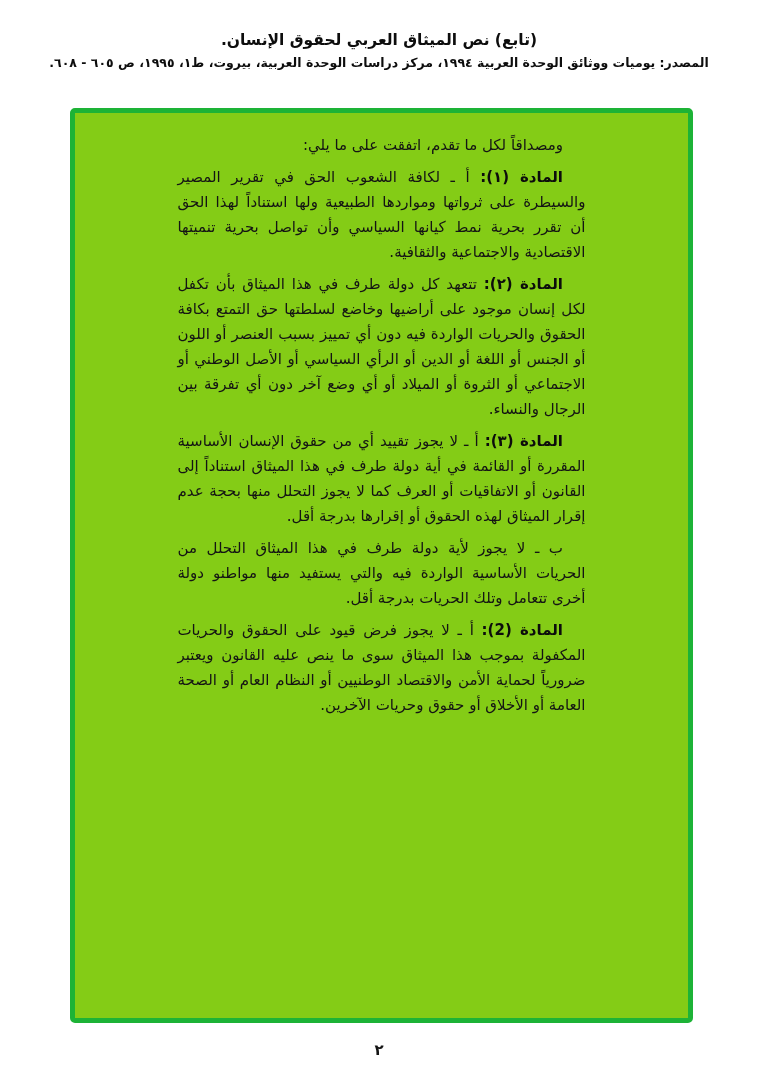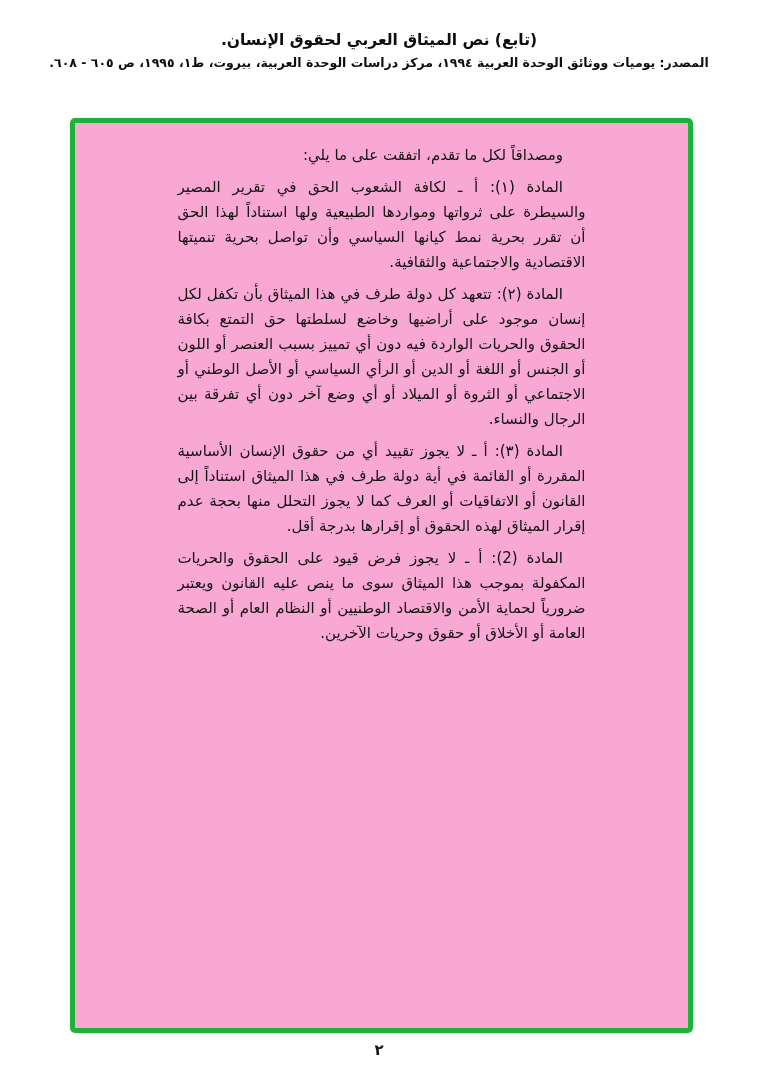--- a/index.html
+++ b/index.html
@@ -20,34 +20,34 @@
   }
   .header-source {
     margin-top: 5px;
     font-size: 12.5px; font-weight: bold; color: #0d0d0d;
     line-height: 1.3;
     text-align: center;
   }
 
   
   .charter-box {
-    position: absolute; left: 70px; top: 118px;
+    position: absolute; left: 70px; top: 108px;
     width: 623px; height: 915px;
     border: 5px solid var(--accent, #1db336);
     border-radius: 5px;
     overflow: hidden;
-    background: #f9a8d4;
+    background: #84cc16;
   }
   .text-col {
     width: 408px; margin: 20px auto 0;
     text-align: justify; text-justify: inter-word;
     font-size: 15px; line-height: 25px; color: #141414;
   }
   .para { margin-bottom: 7px; text-indent: 1.5em; }
-  .para .article-label { font-weight: normal; color: #0c0c0c; }
+  .para .article-label { font-weight: bold; color: #0c0c0c; }
 
   
   .footer {
     position: absolute; top: 1040px; left: 0; right: 0;
     text-align: center;
   }
   .page-number { font-size: 15px; font-weight: bold; color: #141414; }
 </style>
 </head>
 <body>
@@ -64,20 +64,21 @@
 
       <p class="para"><span class="article-label"></span><span>ومصداقاً لكل ما تقدم، اتفقت على ما يلي:</span></p>
 
       <p class="para"><span class="article-label">المادة (١):</span><span> أ ـ لكافة الشعوب الحق في تقرير المصير والسيطرة على ثرواتها ومواردها الطبيعية ولها استناداً لهذا الحق أن تقرر بحرية نمط كيانها السياسي وأن تواصل بحرية تنميتها الاقتصادية والاجتماعية والثقافية.</span></p>
 
 
       <p class="para"><span class="article-label">المادة (٢):</span><span> تتعهد كل دولة طرف في هذا الميثاق بأن تكفل لكل إنسان موجود على أراضيها وخاضع لسلطتها حق التمتع بكافة الحقوق والحريات الواردة فيه دون أي تمييز بسبب العنصر أو اللون أو الجنس أو اللغة أو الدين أو الرأي السياسي أو الأصل الوطني أو الاجتماعي أو الثروة أو الميلاد أو أي وضع آخر دون أي تفرقة بين الرجال والنساء.</span></p>
 
       <p class="para"><span class="article-label">المادة (٣):</span><span> أ ـ لا يجوز تقييد أي من حقوق الإنسان الأساسية المقررة أو القائمة في أية دولة طرف في هذا الميثاق استناداً إلى القانون أو الاتفاقيات أو العرف كما لا يجوز التحلل منها بحجة عدم إقرار الميثاق لهذه الحقوق أو إقرارها بدرجة أقل.</span></p>
 
+      <p class="para"><span class="article-label"></span><span>ب ـ لا يجوز لأية دولة طرف في هذا الميثاق التحلل من الحريات الأساسية الواردة فيه والتي يستفيد منها مواطنو دولة أخرى تتعامل وتلك الحريات بدرجة أقل.</span></p>
 
       <p class="para"><span class="article-label">المادة (2):</span><span> أ ـ لا يجوز فرض قيود على الحقوق والحريات المكفولة بموجب هذا الميثاق سوى ما ينص عليه القانون ويعتبر ضرورياً لحماية الأمن والاقتصاد الوطنيين أو النظام العام أو الصحة العامة أو الأخلاق أو حقوق وحريات الآخرين.</span></p>
 
 
     </div>
   </div>
 
   <div class="footer">
     <span class="page-number">٢</span>
   </div>

